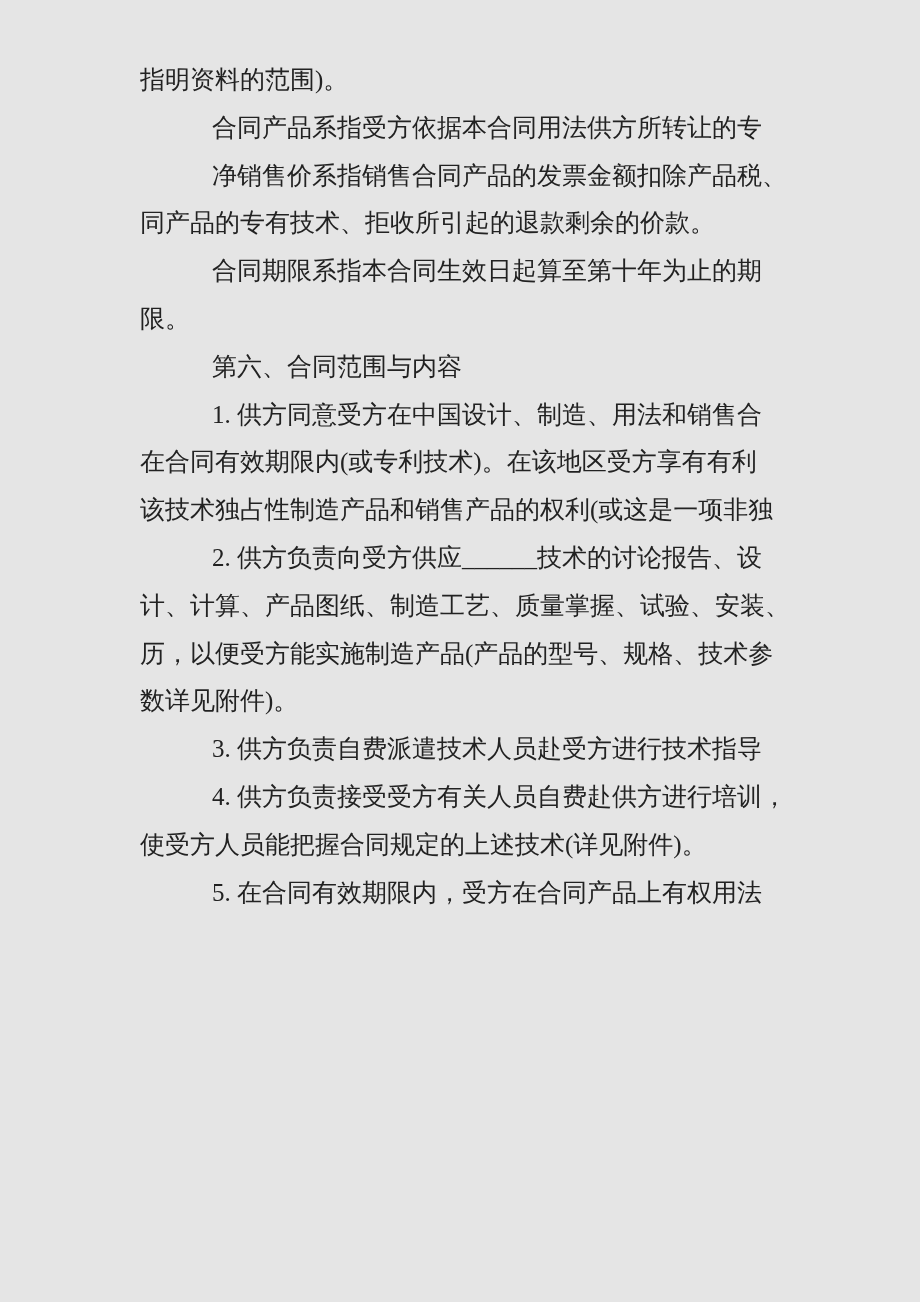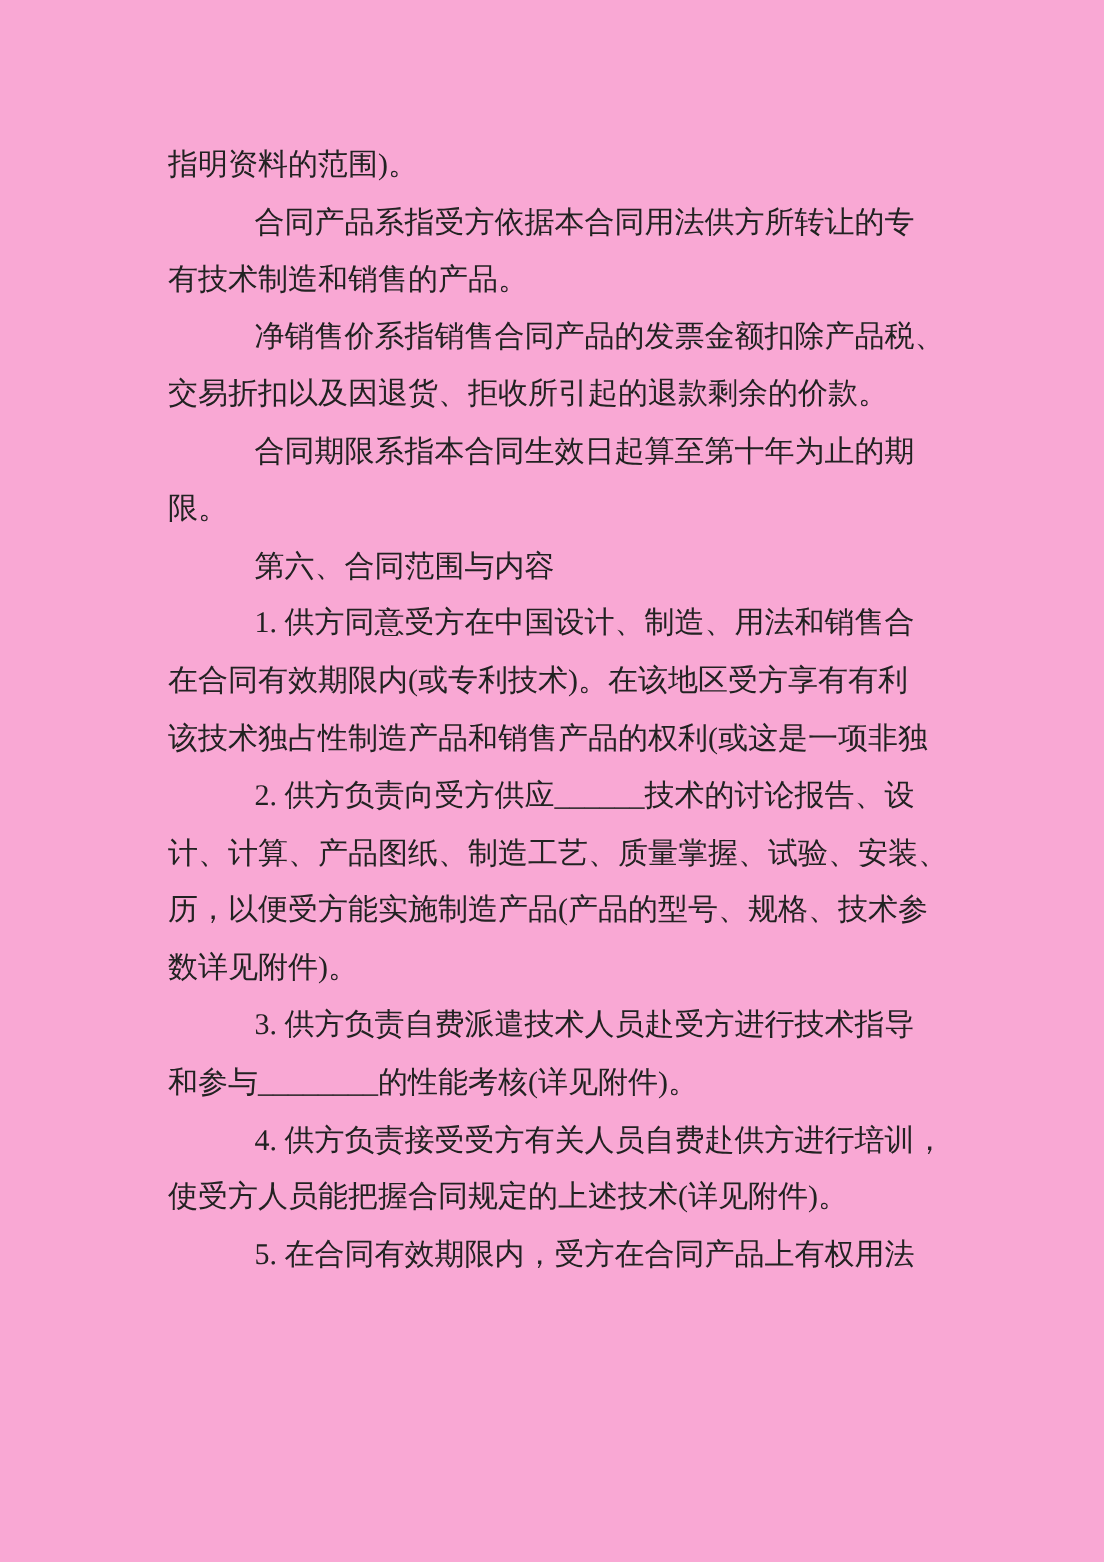--- a/index.html
+++ b/index.html
@@ -9,22 +9,22 @@
   body {
     width: 920px;
     height: 1302px;
     background: #ffffff;
     overflow: hidden;
   }
   .doc-page {
     box-sizing: border-box;
     width: 920px;
     height: 1302px;
-    padding: 114px 140px 0 140px;
-    background: #f9a8d4;
+    padding: 56px 140px 0 140px;
+    background: #e5e5e5;
   }
   .doc-text {
     font-family: "Liberation Serif", "DejaVu Serif", serif;
     font-size: 25px;
     color: #222222;
     letter-spacing: 0px;
   }
   .line {
     height: 47.8px;
     line-height: 47.8px;
@@ -34,32 +34,30 @@
     padding-left: 72px;
   }
 </style>
 </head>
 <body>
 
 <div class="doc-page">
   <div class="doc-text">
       <div class="line">指明资料的范围)。</div>
       <div class="line indent">合同产品系指受方依据本合同用法供方所转让的专</div>
-      <div class="line">有技术制造和销售的产品。</div>
       <div class="line indent">净销售价系指销售合同产品的发票金额扣除产品税、</div>
-      <div class="line">交易折扣以及因退货、拒收所引起的退款剩余的价款。</div>
+      <div class="line">同产品的专有技术、拒收所引起的退款剩余的价款。</div>
       <div class="line indent">合同期限系指本合同生效日起算至第十年为止的期</div>
       <div class="line">限。</div>
       <div class="line indent">第六、合同范围与内容</div>
       <div class="line indent">1. 供方同意受方在中国设计、制造、用法和销售合</div>
       <div class="line">在合同有效期限内(或专利技术)。在该地区受方享有有利</div>
       <div class="line">该技术独占性制造产品和销售产品的权利(或这是一项非独</div>
       <div class="line indent">2. 供方负责向受方供应______技术的讨论报告、设</div>
       <div class="line">计、计算、产品图纸、制造工艺、质量掌握、试验、安装、</div>
       <div class="line">历，以便受方能实施制造产品(产品的型号、规格、技术参</div>
       <div class="line">数详见附件)。</div>
       <div class="line indent">3. 供方负责自费派遣技术人员赴受方进行技术指导</div>
-      <div class="line">和参与________的性能考核(详见附件)。</div>
       <div class="line indent">4. 供方负责接受受方有关人员自费赴供方进行培训，</div>
       <div class="line">使受方人员能把握合同规定的上述技术(详见附件)。</div>
       <div class="line indent">5. 在合同有效期限内，受方在合同产品上有权用法</div>
     </div>
 </div>
 
 </body></html>

